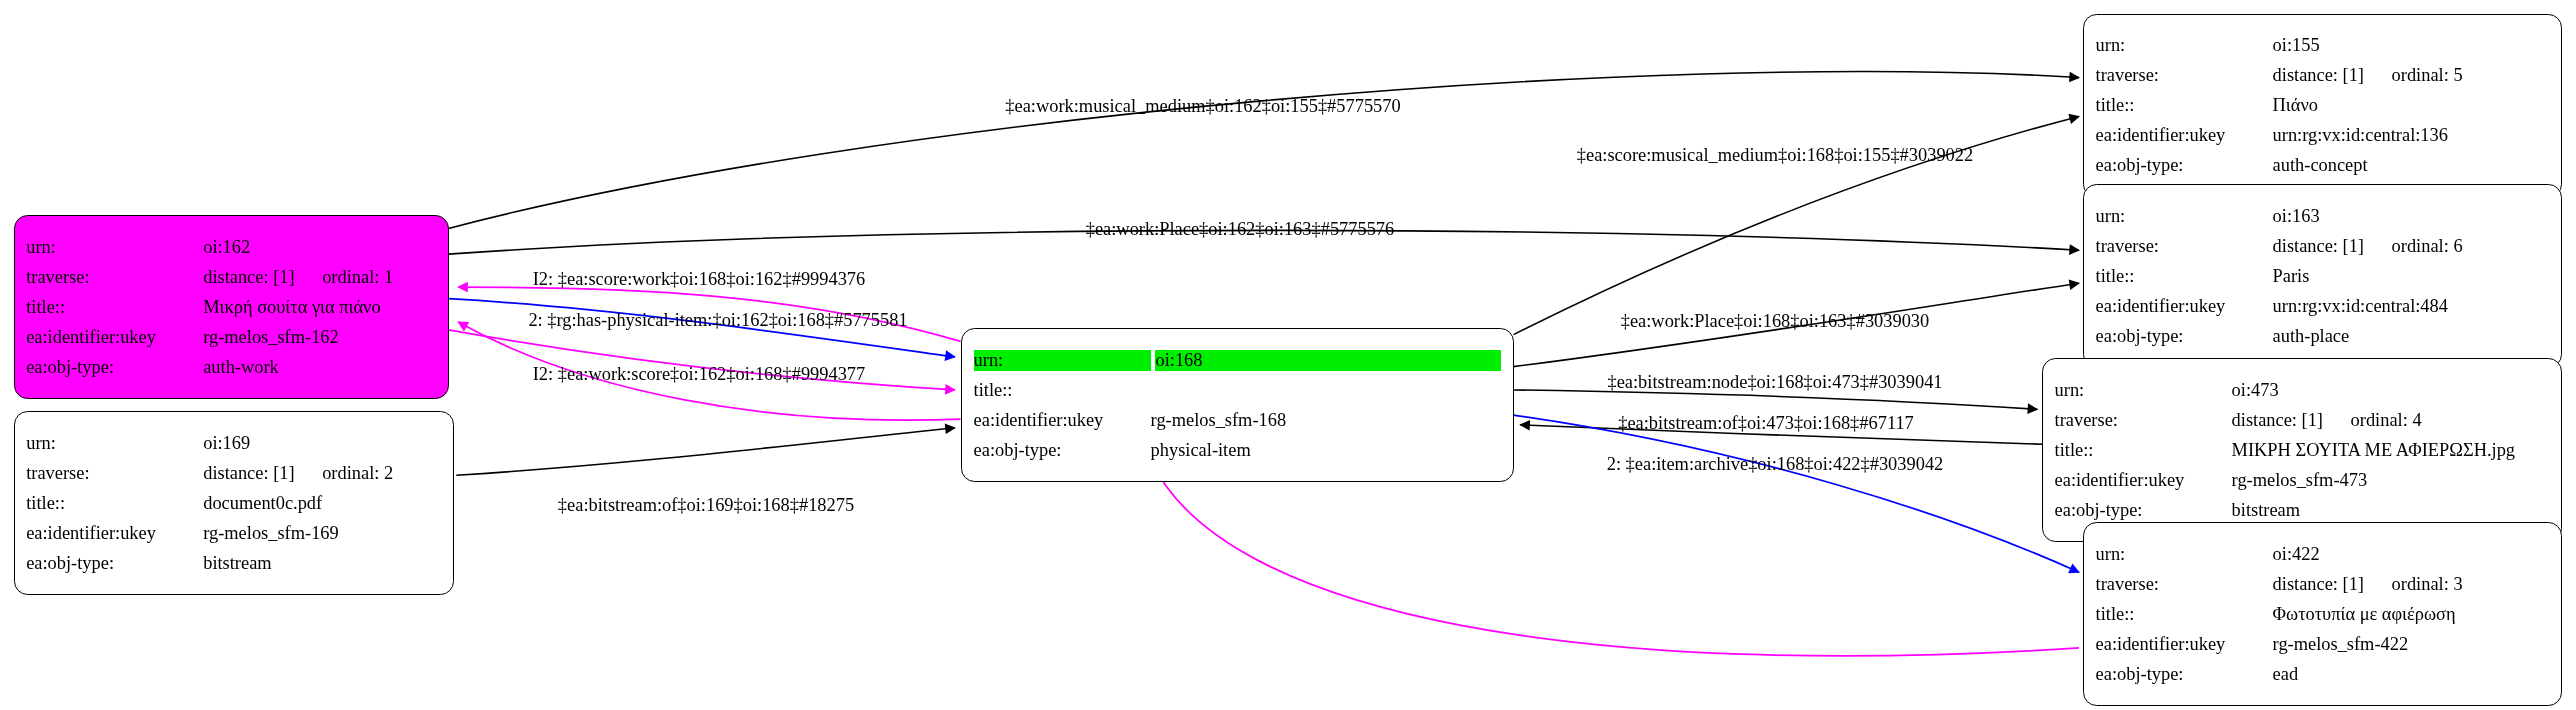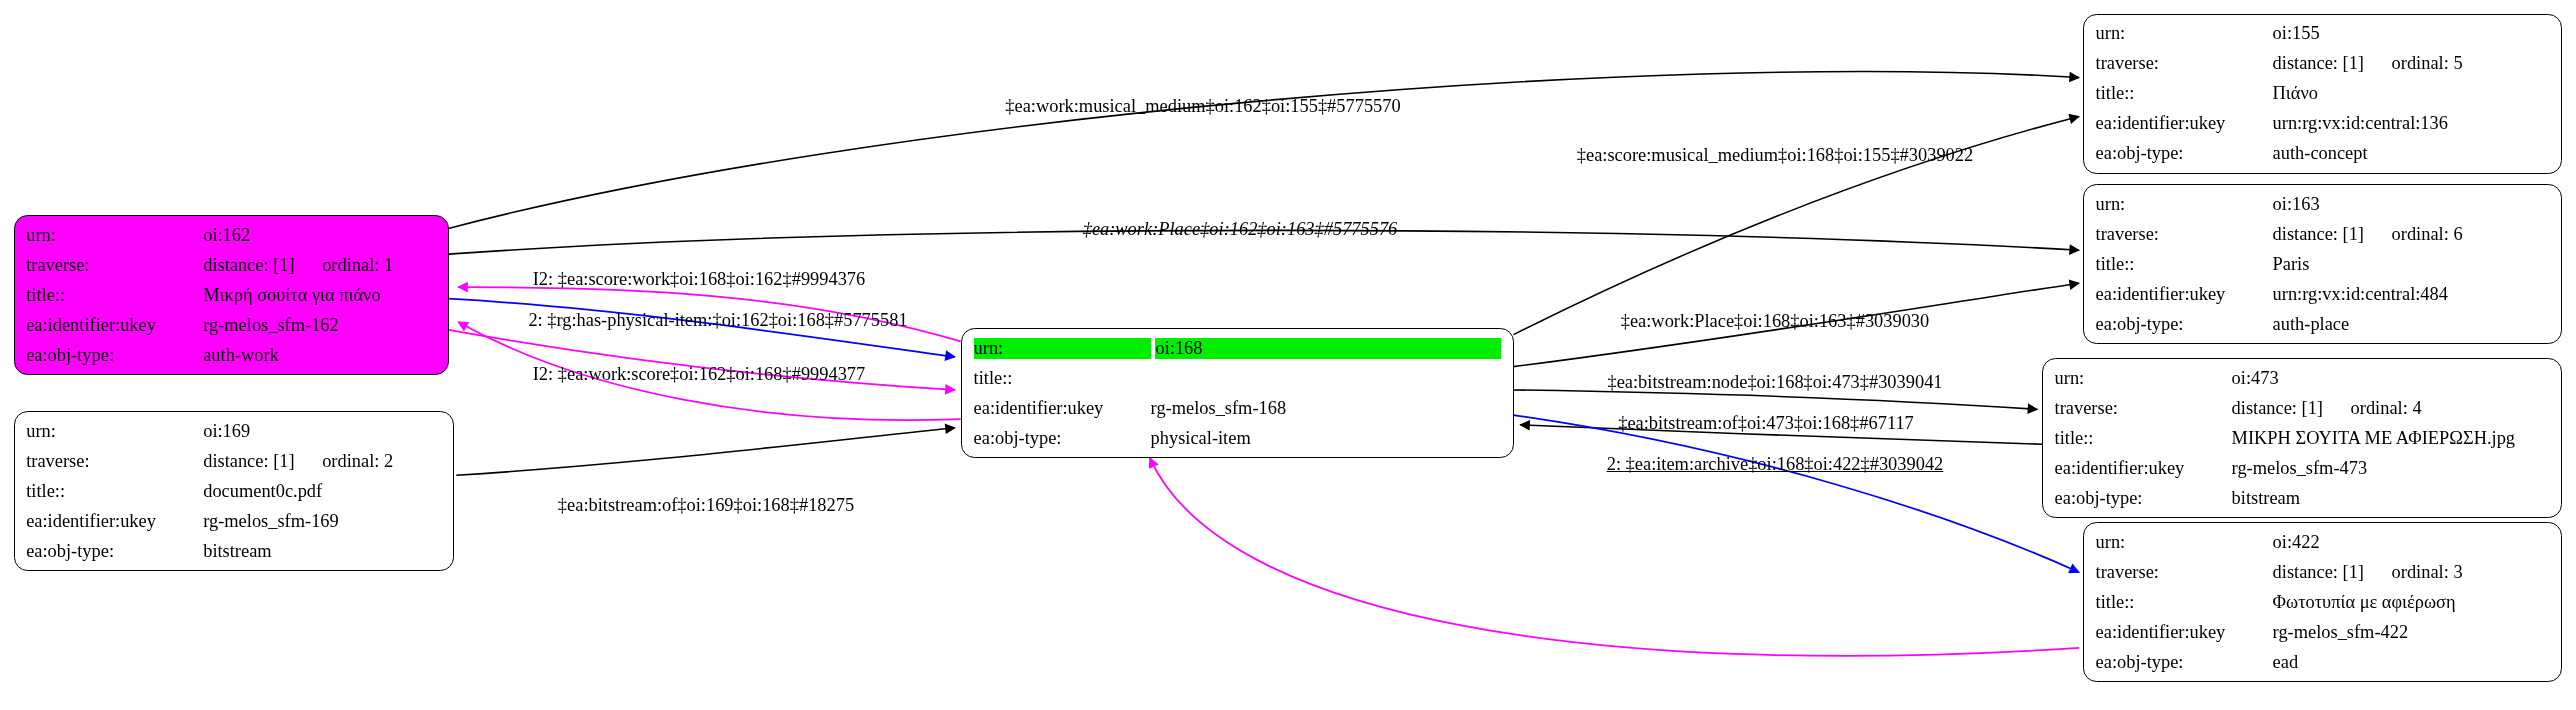--- a/index.html
+++ b/index.html
@@ -14,21 +14,21 @@
   svg.edges{position:absolute;left:0;top:0;width:2576px;height:710px;pointer-events:none;}
   .edge-black{stroke:#000000;fill:none;stroke-width:1.6;}
   .edge-blue{stroke:#0000ff;fill:none;stroke-width:1.8;}
   .edge-magenta{stroke:#ff00ff;fill:none;stroke-width:1.8;}
   .node{
     position:absolute;
     border:1.6px solid #000;
     border-radius:13.6px;
     background:#ffffff;
     box-sizing:border-box;
-    padding:4px 0;
+    padding:16px 0;
   }
   .node.magenta{background:#ff00ff;}
   .row{
     display:flex;
     align-items:center;
     height:30px;
     padding:0 11.6px;
     font-size:18.4px;
     color:#000;
     white-space:pre;
@@ -136,25 +136,25 @@
   <div class="node" style="left:2083px;top:522px;width:479px;">
     <div class="row"><span class="k">urn:</span><span class="v">oi:422</span></div>
     <div class="row"><span class="k">traverse:</span><span class="v">distance: [1]      ordinal: 3</span></div>
     <div class="row"><span class="k">title::</span><span class="v">Φωτοτυπία με αφιέρωση</span></div>
     <div class="row"><span class="k">ea:identifier:ukey</span><span class="v">rg-melos_sfm-422</span></div>
     <div class="row"><span class="k">ea:obj-type:</span><span class="v">ead</span></div>
   </div>
 
   <div class="edge-label" style="left:1203px;top:96px;">‡ea:work:musical_medium‡oi:162‡oi:155‡#5775570</div>
   <div class="edge-label" style="left:1775px;top:145px;">‡ea:score:musical_medium‡oi:168‡oi:155‡#3039022</div>
-  <div class="edge-label" style="left:1240px;top:219px;font-style:italic;">‡ea:work:Place‡oi:162‡oi:163‡#5775576</div>
+  <div class="edge-label" style="left:1240px;top:219px;">‡ea:work:Place‡oi:162‡oi:163‡#5775576</div>
   <div class="edge-label" style="left:699px;top:269px;">I2: ‡ea:score:work‡oi:168‡oi:162‡#9994376</div>
   <div class="edge-label" style="left:718px;top:310px;">2: ‡rg:has-physical-item:‡oi:162‡oi:168‡#5775581</div>
   <div class="edge-label" style="left:699px;top:364px;">I2: ‡ea:work:score‡oi:162‡oi:168‡#9994377</div>
   <div class="edge-label" style="left:706px;top:451px;margin-top:44px;">‡ea:bitstream:of‡oi:169‡oi:168‡#18275</div>
   <div class="edge-label" style="left:1775px;top:311px;">‡ea:work:Place‡oi:168‡oi:163‡#3039030</div>
   <div class="edge-label" style="left:1775px;top:372px;">‡ea:bitstream:node‡oi:168‡oi:473‡#3039041</div>
   <div class="edge-label" style="left:1766px;top:413px;">‡ea:bitstream:of‡oi:473‡oi:168‡#67117</div>
-  <div class="edge-label" style="left:1775px;top:454px;text-decoration:underline;">2: ‡ea:item:archive‡oi:168‡oi:422‡#3039042</div>
+  <div class="edge-label" style="left:1775px;top:454px;">2: ‡ea:item:archive‡oi:168‡oi:422‡#3039042</div>
 
 
 </div>
 
 
 </body></html>

